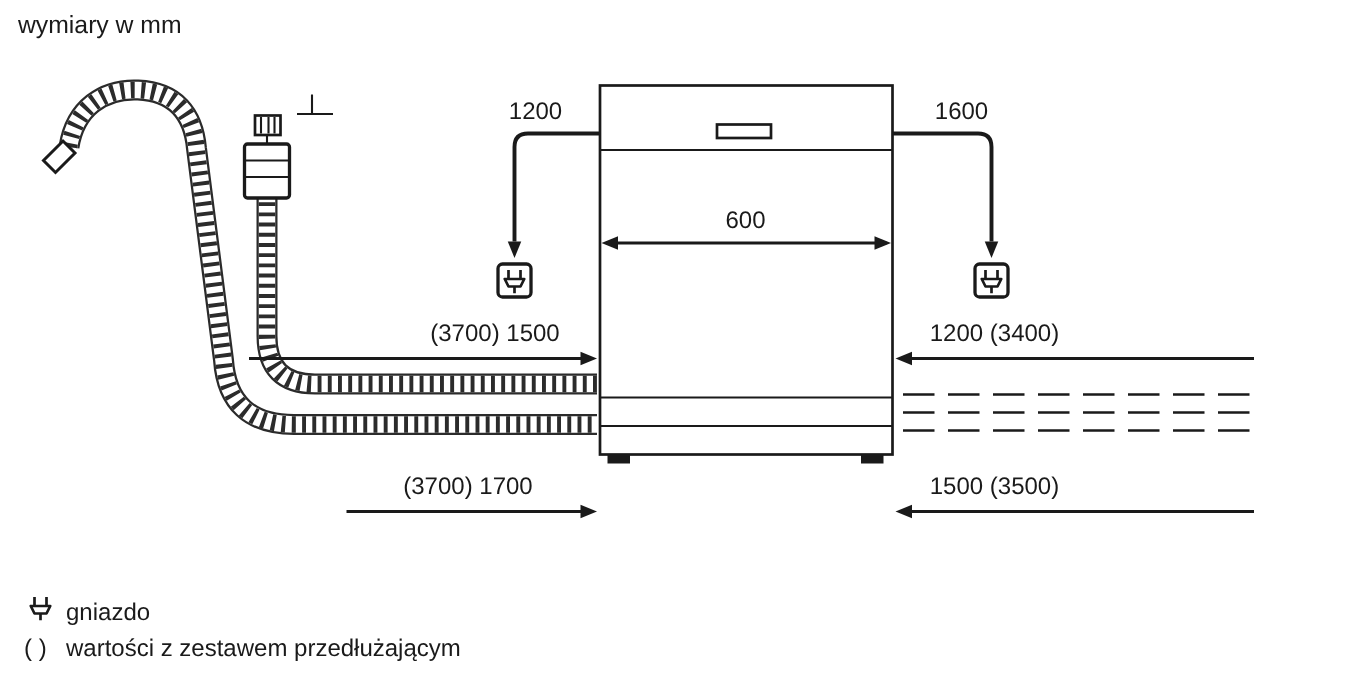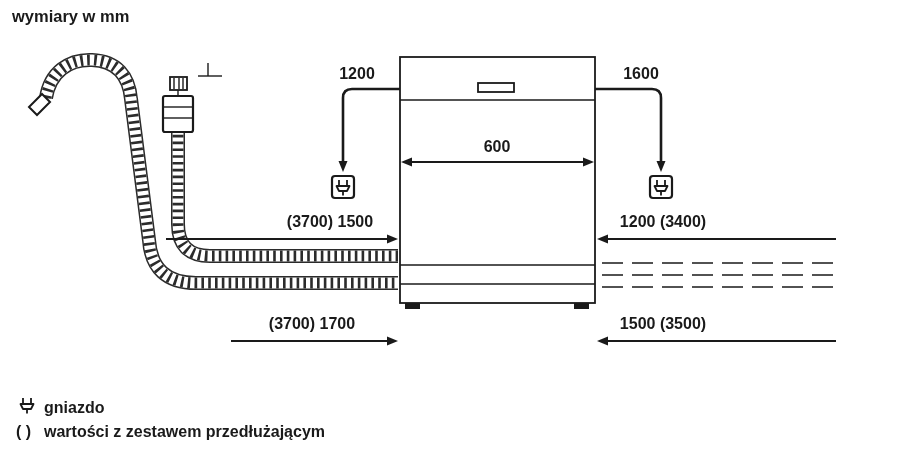--- a/index.html
+++ b/index.html
@@ -1,16 +1,16 @@
 <!DOCTYPE html>
 <html><head>
 <meta charset="utf-8">
 <style>
   html,body{margin:0;padding:0;background:#ffffff;}
-  .stage{position:relative;width:900px;height:450px;background:#fff;overflow:hidden;font-weight:bold;}
+  .stage{position:relative;width:900px;height:450px;background:#fff;overflow:hidden;}
   svg text{font-family:"Liberation Sans","DejaVu Sans",sans-serif;fill:#1a1a1a;}
   .label{font-size:16px;}
   .title-label{font-size:16.5px;}
   .outline{stroke:#1a1a1a;stroke-width:1.8;fill:#ffffff;}
   .thin{stroke:#1a1a1a;stroke-width:1.4;fill:none;}
   .dim{stroke:#1a1a1a;stroke-width:2;fill:none;}
   .curve-arrow{stroke:#1a1a1a;stroke-width:2.6;fill:none;}
   .arrowhead{fill:#1a1a1a;stroke:none;}
   .hose-outer{stroke:#2b2b2b;stroke-width:14;fill:none;}
   .hose-inner{stroke:#ffffff;stroke-width:11;fill:none;}

